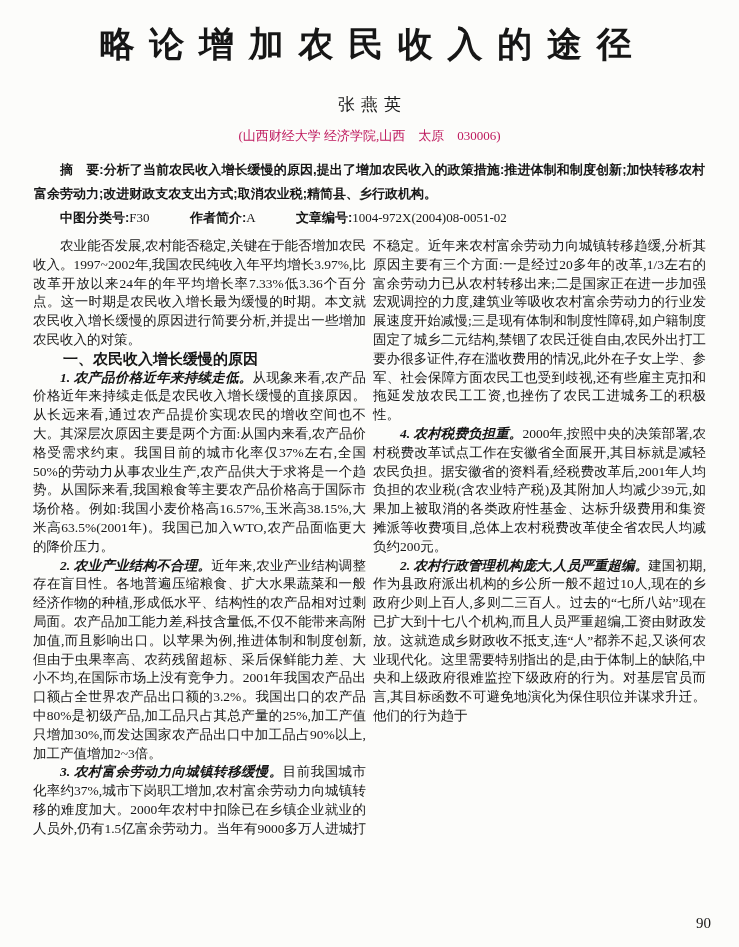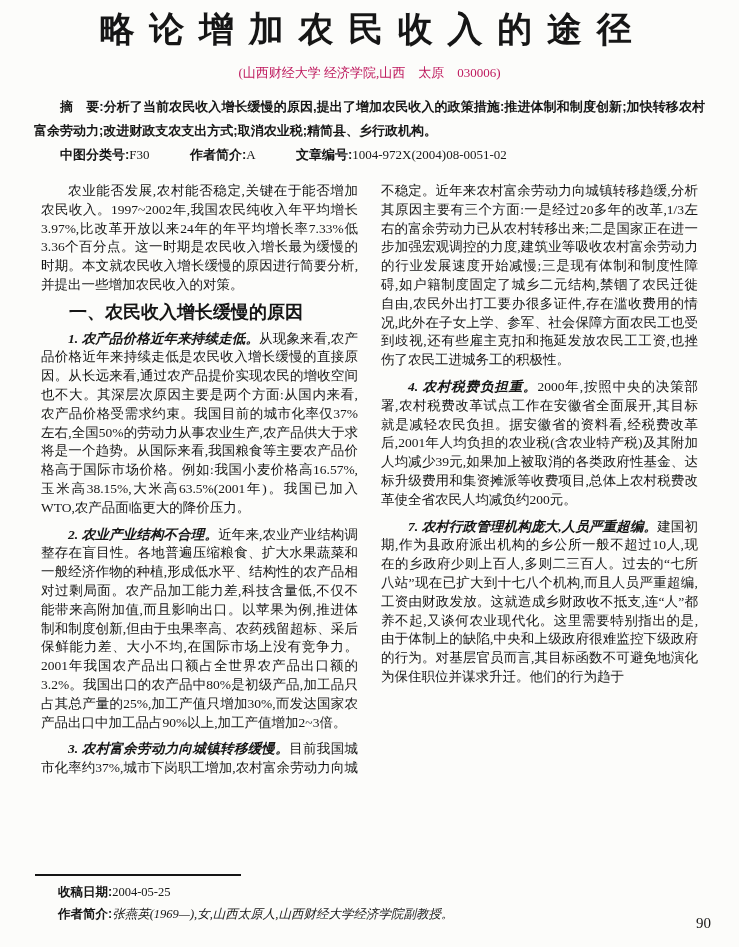--- a/index.html
+++ b/index.html
@@ -8,21 +8,21 @@
     width:739px;height:947px;
     margin:0 auto;
     background:#fcfcfa;
     color:#161616;
     font-family:"Liberation Serif","DejaVu Serif",serif;
     overflow:hidden;
     box-sizing:border-box;
   }
   .title{
     margin:0;
-    padding-top:6px;
+    padding-top:21px;
     text-align:center;
     font-size:35px;
     line-height:48px;
     font-weight:bold;
     letter-spacing:0.42em;
     text-indent:0.2em;
     font-family:"Liberation Serif","DejaVu Serif",serif;
   }
   .author{
     margin-top:24px;
@@ -63,25 +63,25 @@
     margin:7px 33px 0 33px;
     height:602px;
     overflow:hidden;
   }
   .col{
     width:333px;
     font-size:13.5px;
     line-height:18.8px;
     text-align:justify;
   }
-  .col p{margin:8px;}
+  .col p{margin:0;}
   .indent{text-indent:2em;}
   .section-heading{
     margin:0;
-    font-size:18px;
+    font-size:15px;
     line-height:18.8px;
     font-weight:bold;
     text-indent:2em;
     font-family:"Liberation Sans","DejaVu Sans",sans-serif;
   }
   .lead{font-weight:bold;}
   .footnote{
     position:absolute;
     left:33px;
     top:874px;
@@ -107,20 +107,21 @@
     line-height:20px;
   }
 </style>
 </head>
 <body>
 
 <div class="page">
 
   <h1 class="title">略论增加农民收入的途径</h1>
 
+  <div class="author">张燕英</div>
 
   <div class="affiliation">(山西财经大学 经济学院,山西　太原　030006)</div>
 
   <div class="meta">
     <p><span class="b-sans">摘　要:</span><span class="abstract-text">分析了当前农民收入增长缓慢的原因,提出了增加农民收入的政策措施:推进体制和制度创新;加快转移农村富余劳动力;改进财政支农支出方式;取消农业税;精简县、乡行政机构。</span></p>
     <p><span class="cls-group"><span class="b-sans">中图分类号:</span><span>F30</span></span><span class="cls-group"><span class="b-sans">作者简介:</span><span>A</span></span><span class="cls-group"><span class="b-sans">文章编号:</span><span>1004-972X(2004)08-0051-02</span></span></p>
   </div>
 
   <div class="columns">
 
@@ -128,26 +129,21 @@
       <p class="indent"><span>农业能否发展,农村能否稳定,关键在于能否增加农民收入。1997~2002年,我国农民纯收入年平均增长3.97%,比改革开放以来24年的年平均增长率7.33%低3.36个百分点。这一时期是农民收入增长最为缓慢的时期。本文就农民收入增长缓慢的原因进行简要分析,并提出一些增加农民收入的对策。</span></p>
       <h2 class="section-heading">一、农民收入增长缓慢的原因</h2>
       <p class="indent"><span class="lead kai">1. 农产品价格近年来持续走低。</span><span>从现象来看,农产品价格近年来持续走低是农民收入增长缓慢的直接原因。从长远来看,通过农产品提价实现农民的增收空间也不大。其深层次原因主要是两个方面:从国内来看,农产品价格受需求约束。我国目前的城市化率仅37%左右,全国50%的劳动力从事农业生产,农产品供大于求将是一个趋势。从国际来看,我国粮食等主要农产品价格高于国际市场价格。例如:我国小麦价格高16.57%,玉米高38.15%,大米高63.5%(2001年)。我国已加入WTO,农产品面临更大的降价压力。</span></p>
       <p class="indent"><span class="lead kai">2. 农业产业结构不合理。</span><span>近年来,农业产业结构调整存在盲目性。各地普遍压缩粮食、扩大水果蔬菜和一般经济作物的种植,形成低水平、结构性的农产品相对过剩局面。农产品加工能力差,科技含量低,不仅不能带来高附加值,而且影响出口。以苹果为例,推进体制和制度创新,但由于虫果率高、农药残留超标、采后保鲜能力差、大小不均,在国际市场上没有竞争力。2001年我国农产品出口额占全世界农产品出口额的3.2%。我国出口的农产品中80%是初级产品,加工品只占其总产量的25%,加工产值只增加30%,而发达国家农产品出口中加工品占90%以上,加工产值增加2~3倍。</span></p>
       <p class="indent"><span class="lead kai">3. 农村富余劳动力向城镇转移缓慢。</span><span>目前我国城市化率约37%,城市下岗职工增加,农村富余劳动力向城镇转移的难度加大。2000年农村中扣除已在乡镇企业就业的人员外,仍有1.5亿富余劳动力。当年有9000多万人进城打工,其中大多数属于“兼业性转移”,“闲时务工,忙时务农”,就业很</span></p>
     </div>
 
     <div class="col">
       <p><span>不稳定。近年来农村富余劳动力向城镇转移趋缓,分析其原因主要有三个方面:一是经过20多年的改革,1/3左右的富余劳动力已从农村转移出来;二是国家正在进一步加强宏观调控的力度,建筑业等吸收农村富余劳动力的行业发展速度开始减慢;三是现有体制和制度性障碍,如户籍制度固定了城乡二元结构,禁锢了农民迁徙自由,农民外出打工要办很多证件,存在滥收费用的情况,此外在子女上学、参军、社会保障方面农民工也受到歧视,还有些雇主克扣和拖延发放农民工工资,也挫伤了农民工进城务工的积极性。</span></p>
       <p class="indent"><span class="lead kai">4. 农村税费负担重。</span><span>2000年,按照中央的决策部署,农村税费改革试点工作在安徽省全面展开,其目标就是减轻农民负担。据安徽省的资料看,经税费改革后,2001年人均负担的农业税(含农业特产税)及其附加人均减少39元,如果加上被取消的各类政府性基金、达标升级费用和集资摊派等收费项目,总体上农村税费改革使全省农民人均减负约200元。</span></p>
-      <p class="indent"><span class="lead kai">7. 农村行政管理机构庞大,人员严重超编。</span><span>建国初期,作为县政府派出机构的乡公所一般不超过10人,现在的乡政府少则上百人,多则二三百人。过去的“七所八站”现在已扩大到十七八个机构,而且人员严重超编,工资由财政发放。这就造成乡财政收不抵支,连“人”都养不起,又谈何农业现代化。这里需要特别指出的是,由于体制上的缺陷,中央和上级政府很难监控下级政府的行为。对基层官员而言,其目标函数不可避免地演化为保住职位并谋求升迁。他们的行为趋于</span></p>
+      <p class="indent"><span class="lead kai">2. 农村行政管理机构庞大,人员严重超编。</span><span>建国初期,作为县政府派出机构的乡公所一般不超过10人,现在的乡政府少则上百人,多则二三百人。过去的“七所八站”现在已扩大到十七八个机构,而且人员严重超编,工资由财政发放。这就造成乡财政收不抵支,连“人”都养不起,又谈何农业现代化。这里需要特别指出的是,由于体制上的缺陷,中央和上级政府很难监控下级政府的行为。对基层官员而言,其目标函数不可避免地演化为保住职位并谋求升迁。他们的行为趋于</span></p>
     </div>
 
   </div>
 
-  <div class="footnote">
-    <div class="fn-rule"></div>
-    <p><span class="b-sans">收稿日期:</span><span>2004-05-25</span></p>
-    <p><span class="b-sans">作者简介:</span><span class="kai">张燕英(1969—),女,山西太原人,山西财经大学经济学院副教授。</span></p>
-  </div>
 
   <div class="page-num">90</div>
 
 </div>
 
 </body></html>

